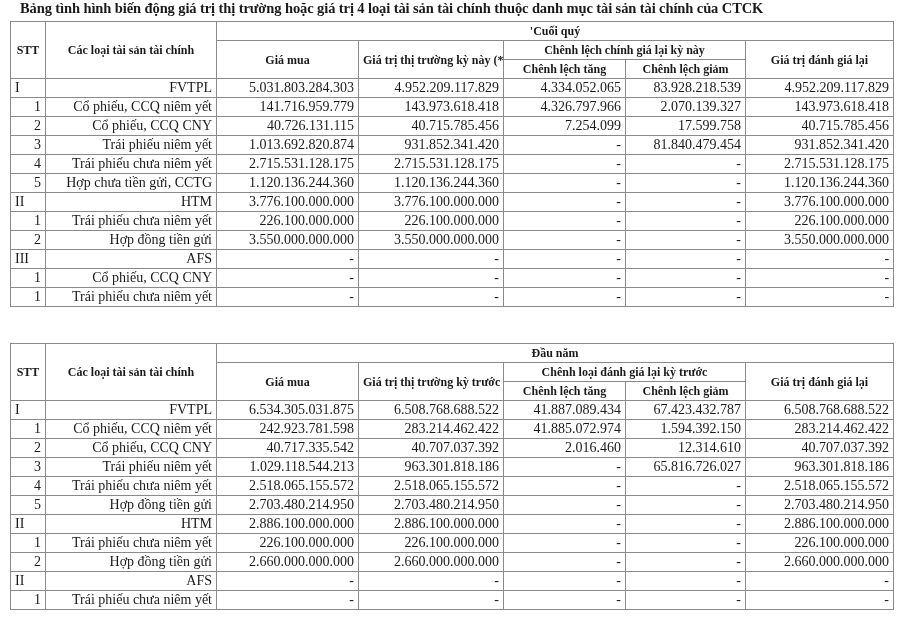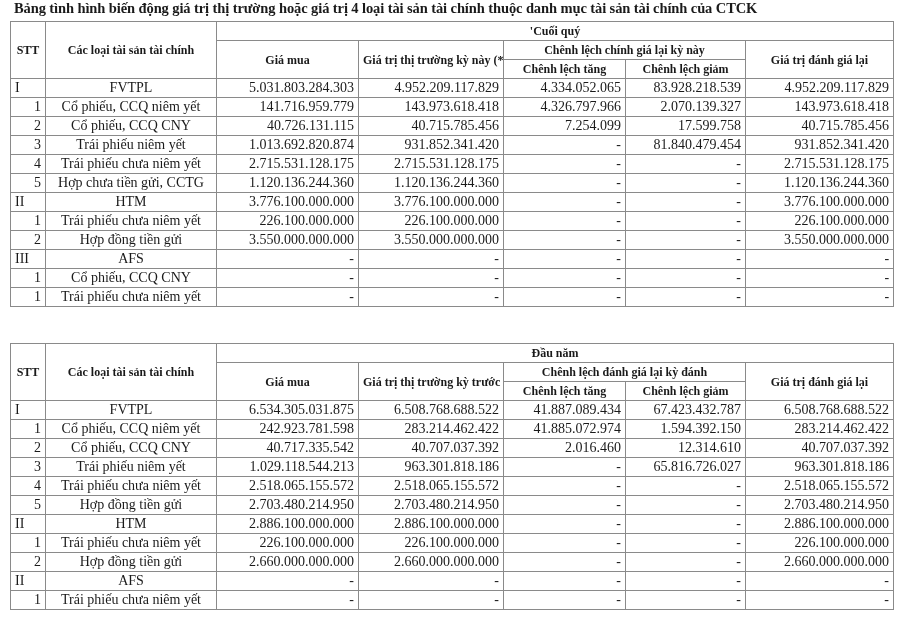--- a/index.html
+++ b/index.html
@@ -1,37 +1,37 @@
 <!DOCTYPE html>
 <html><head>
 <meta charset="utf-8">
 <style>
   html, body { margin: 0; padding: 0; background: #ffffff; }
   body {
     width: 901px; height: 637px; overflow: hidden; position: relative;
     font-family: "Liberation Serif", "DejaVu Serif", serif; color: #1a1a1a;
   }
   .title {
-    position: absolute; left: 14px; top: 0px; font-weight: bold; font-size: 14.5px;
+    position: absolute; left: 20px; top: 0px; font-weight: bold; font-size: 14.5px;
     white-space: nowrap; letter-spacing: -0.1px;
   }
   table.fin {
     position: absolute; left: 10px; border-collapse: collapse; table-layout: fixed;
     width: 883px; font-size: 14px;
   }
   table.fin td, table.fin th {
     border: 1px solid #8a8a8a; padding: 0 4px; height: 18px; line-height: 18px;
     white-space: nowrap; overflow: hidden;
   }
   table.fin th { font-weight: bold; text-align: center; font-size: 12px; }
   th.period { height: 17px; line-height: 17px; }
   th.wrap { white-space: normal; line-height: 18px; }
   td.stt-roman { text-align: left; padding-left: 2px; }
   td.stt-num { text-align: right; padding-right: 1px; }
-  td.name { text-align: center; padding-left: 3px; }
+  td.name { text-align: right; padding-left: 3px; }
   td.num { text-align: right; padding-right: 6px; }
   #t1 { top: 21px; }
   #t2 { top: 343px; }
   col.c-stt { width: 35px; }
   col.c-name { width: 171px; }
   col.c-buy { width: 142px; }
   col.c-mkt { width: 145px; }
   col.c-inc { width: 122px; }
   col.c-dec { width: 120px; }
   col.c-reval { width: 148px; }
@@ -192,21 +192,21 @@
   </colgroup>
   <thead>
     <tr>
       <th rowspan="3">STT</th>
       <th rowspan="3">Các loại tài sản tài chính</th>
       <th colspan="5" class="period">Đầu năm</th>
     </tr>
     <tr>
       <th rowspan="2">Giá mua</th>
       <th rowspan="2" class="wrap">Giá trị thị trường kỳ trước (*)</th>
-      <th colspan="2">Chênh lệch đánh giá lại kỳ đánh</th>
+      <th colspan="2">Chênh loại đánh giá lại kỳ trước</th>
       <th rowspan="2">Giá trị đánh giá lại</th>
     </tr>
     <tr>
       <th>Chênh lệch tăng</th>
       <th>Chênh lệch giảm</th>
     </tr>
   </thead>
   <tbody>
       <tr>
         <td class="stt-roman">I</td>

